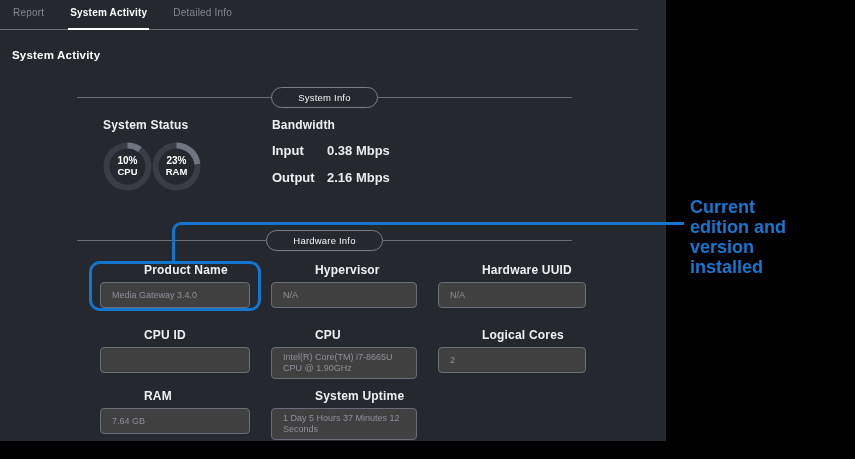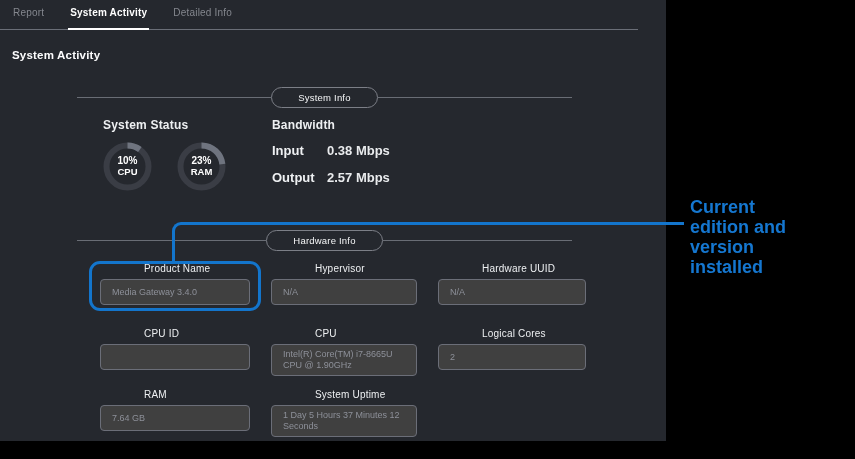--- a/index.html
+++ b/index.html
@@ -32,42 +32,42 @@
   .label { position:absolute; font-size:12px; font-weight:bold; color:#eef0f2; letter-spacing:0.2px; }
   
   .section-divider { position:absolute; left:77px; width:495px; height:20px; display:flex; align-items:center; }
   .section-divider .line { flex:1; height:1px; background:#696d75; }
   .pill {
     border:1px solid #7c7f87; border-radius:11px;
     padding:4px 26px; font-size:9.5px; color:#f4f5f6; white-space:nowrap;
     background:#25282e; letter-spacing:0.2px;
   }
   
-  .gauges { position:absolute; left:103px; top:142px; display:flex; gap:25px; }
+  .gauges { position:absolute; left:103px; top:142px; display:flex; }
   .gauge { position:relative; width:49px; height:49px; }
   .ring-base { fill:none; stroke:#3a3d45; stroke-width:6; }
   .ring-arc  { fill:none; stroke:#6f747f; stroke-width:6; }
   .gauge-text {
     position:absolute; inset:0; display:flex; flex-direction:column;
     align-items:center; justify-content:center;
     color:#ffffff; font-weight:bold; line-height:10.5px;
   }
   .gauge-value { font-size:10px; }
   .gauge-unit  { font-size:9.5px; }
   
   .bandwidth-rows { position:absolute; left:272px; top:143px; }
   .bw-row { display:flex; margin-bottom:12px; font-size:13px; }
   .bw-label { width:55px; font-weight:bold; color:#eef0f2; }
   .bw-value { color:#e9ebed; font-weight:bold; }
   
   .field-row {
     position:absolute; left:100px;
     display:grid; grid-template-columns:150px 146px 148px; column-gap:21px;
   }
-  .flabel { font-size:10px; font-weight:normal; color:#eef0f2; margin-bottom:5px; letter-spacing:0.2px;padding-left:44px; }
+  .flabel { font-size:12px; font-weight:bold; color:#eef0f2; margin-bottom:5px; letter-spacing:0.2px;padding-left:44px; }
   .fbox {
     border:1px solid #6b6e78; background:#404040; border-radius:4px;
     padding:4px 11px; font-size:9px; color:#8d9099; line-height:11px;
     display:flex; align-items:center; min-height:26px;
   }
   
   .callout-line {
     position:absolute; left:172px; top:222px; width:512px; height:42px;
     border-top:3px solid #1375cc; border-left:3px solid #1375cc;
     border-top-left-radius:9px; pointer-events:none;
@@ -126,21 +126,21 @@
     </div>
   </div>
 
   <div class="bandwidth-rows">
     <div class="bw-row">
       <div class="bw-label">Input</div>
       <div class="bw-value">0.38 Mbps</div>
     </div>
     <div class="bw-row">
       <div class="bw-label">Output</div>
-      <div class="bw-value">2.57 Mbps</div>
+      <div class="bw-value">2.16 Mbps</div>
     </div>
   </div>
 
   <div class="section-divider" style="top:230px;">
     <div class="line"></div>
     <div class="pill">Hardware Info</div>
     <div class="line"></div>
   </div>
 
   <div class="field-row" style="top:263px;">

